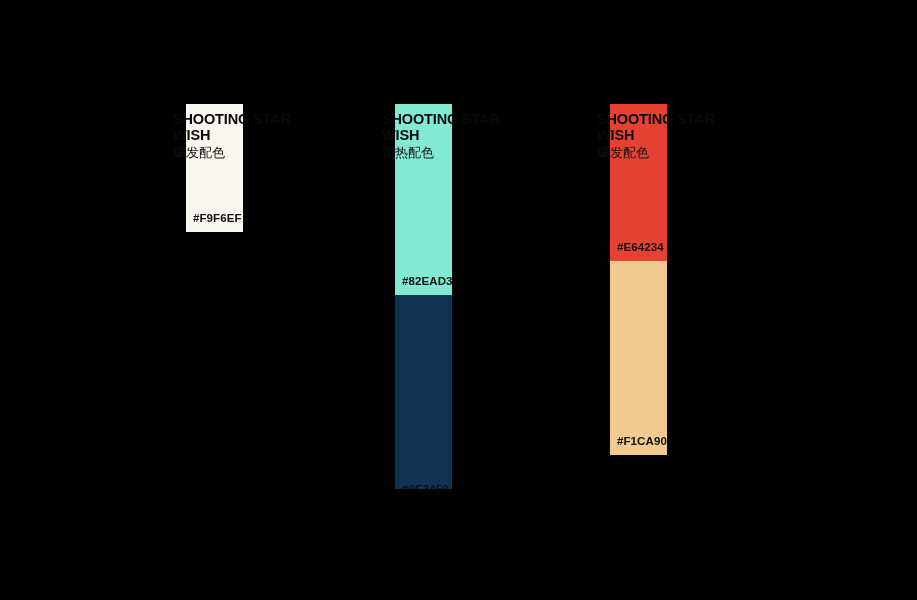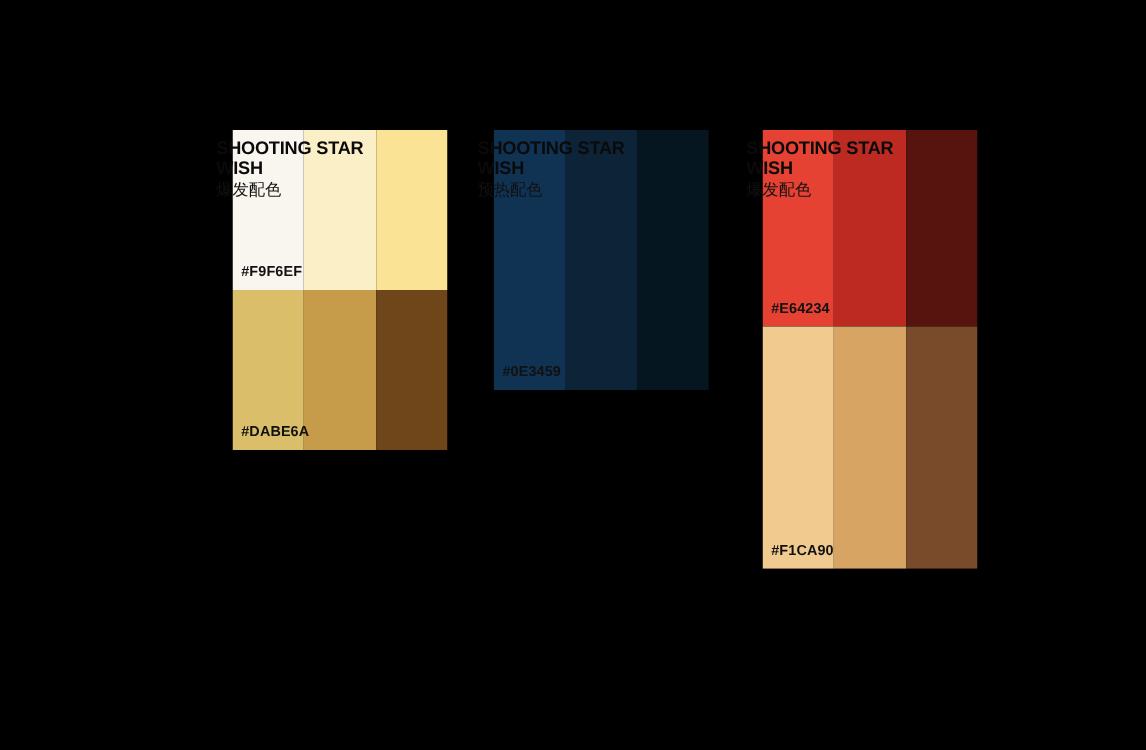--- a/index.html
+++ b/index.html
@@ -34,21 +34,21 @@
   }
 
   #card-1 { left: 162px; }
   #card-2 { left: 371px; }
   #card-3 { left: 586px; }
 
   .band {
     position: relative;
     width: 100%;
     display: flex;
-    flex-direction: row;
+    flex-direction: column;
     overflow: hidden;
   }
 
   .swatch {
     height: 100%;
     flex: 0 0 auto;
   }
 
   .band-label {
     position: absolute;
@@ -103,36 +103,36 @@
       <div class="card-subtitle">爆发配色</div>
     </div>
 
     <div class="band" style="height:128px;">
       <div class="swatch" style="width:57px;background:#F9F6EF;"></div>
       <div class="swatch" style="width:58px;background:#FBEFC8;"></div>
       <div class="swatch" style="width:57px;background:#FBE396;"></div>
       <div class="band-label">#F9F6EF</div>
     </div>
 
-    <div class="band" style="height:128px;">
-      <div class="swatch" style="width:57px;background:#DABE6A;"></div>
-      <div class="swatch" style="width:58px;background:#C69C4A;"></div>
-      <div class="swatch" style="width:57px;background:#6F451A;"></div>
-      <div class="band-label">#DABE6A</div>
-    </div>
 
   </div>
 
   <div class="palette-card" id="card-2">
     <div class="card-header">
       <div class="card-title">SHOOTING STAR
 WISH</div>
       <div class="card-subtitle">预热配色</div>
     </div>
 
+    <div class="band" style="height:191px;">
+      <div class="swatch" style="width:57px;background:#82EAD3;"></div>
+      <div class="swatch" style="width:58px;background:#4FD6B8;"></div>
+      <div class="swatch" style="width:57px;background:#24655E;"></div>
+      <div class="band-label">#82EAD3</div>
+    </div>
 
     <div class="band" style="height:208px;">
       <div class="swatch" style="width:57px;background:#103253;"></div>
       <div class="swatch" style="width:58px;background:#0D2438;"></div>
       <div class="swatch" style="width:57px;background:#061620;"></div>
       <div class="band-label">#0E3459</div>
     </div>
   </div>
 
   <div class="palette-card" id="card-3">

